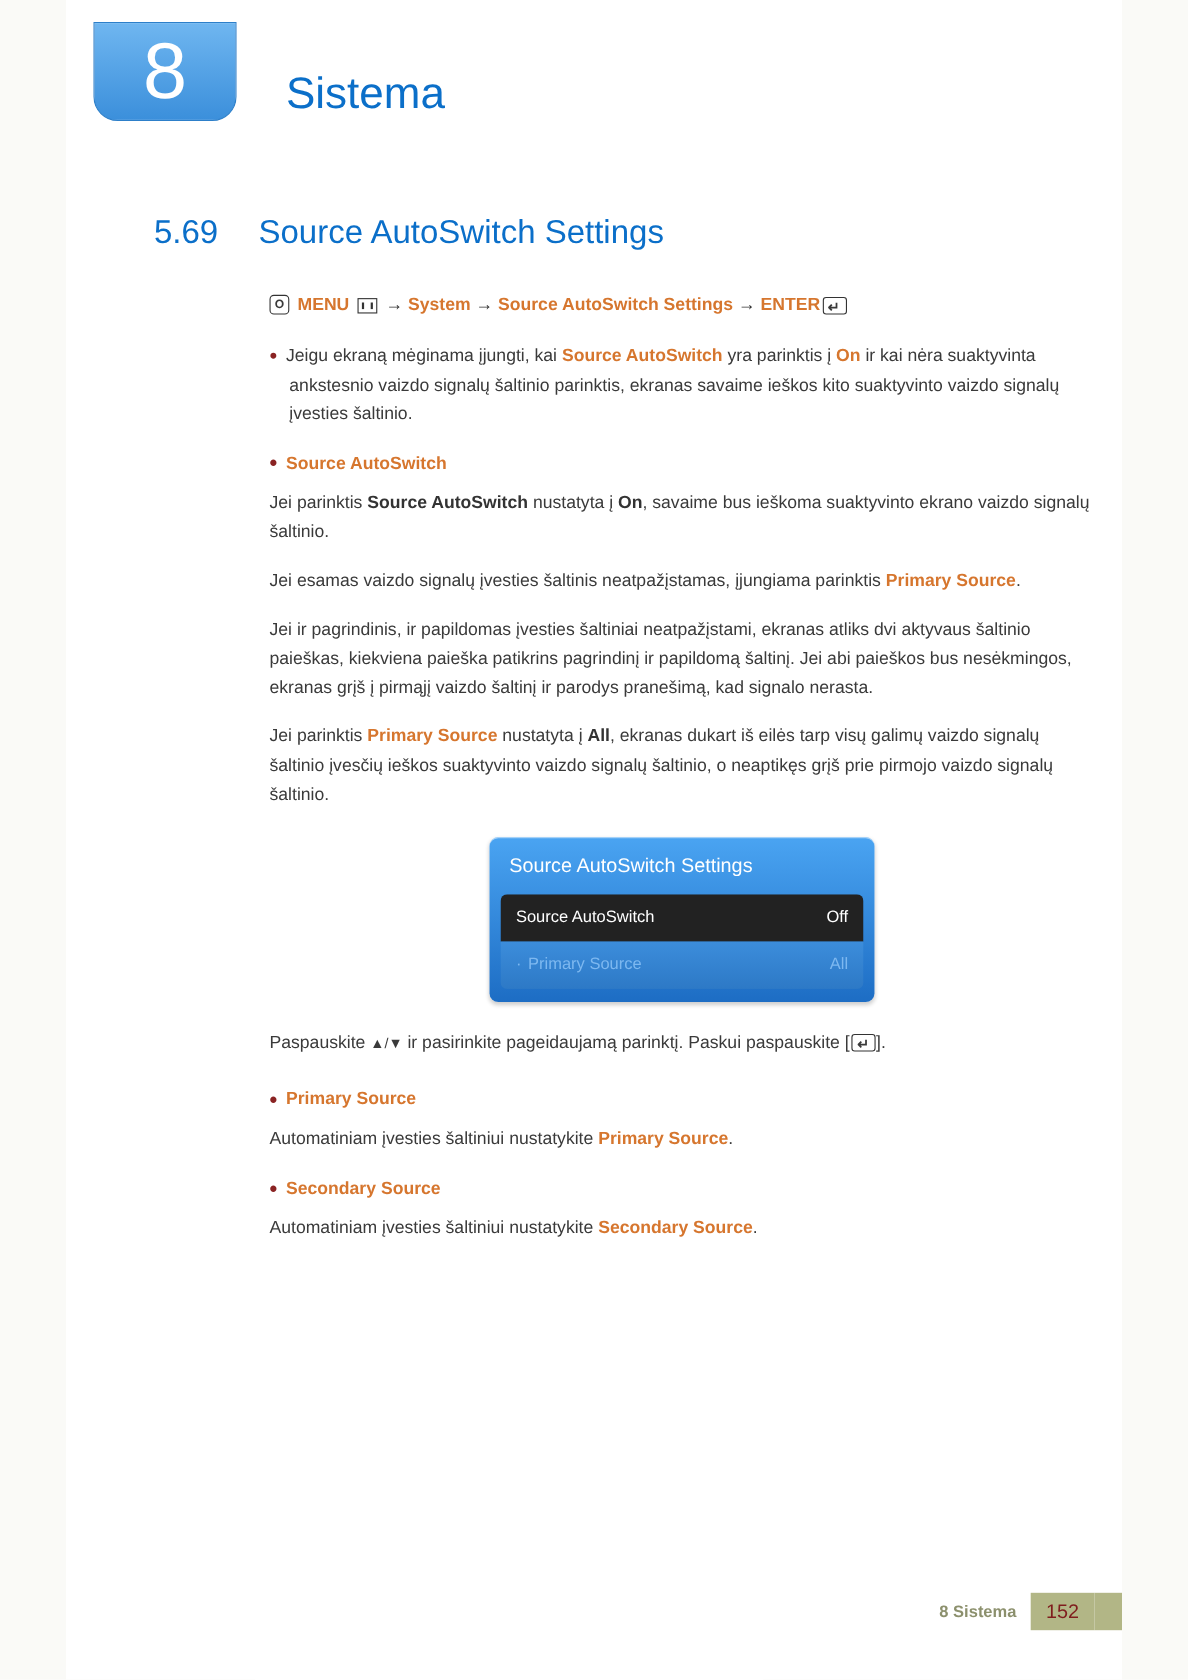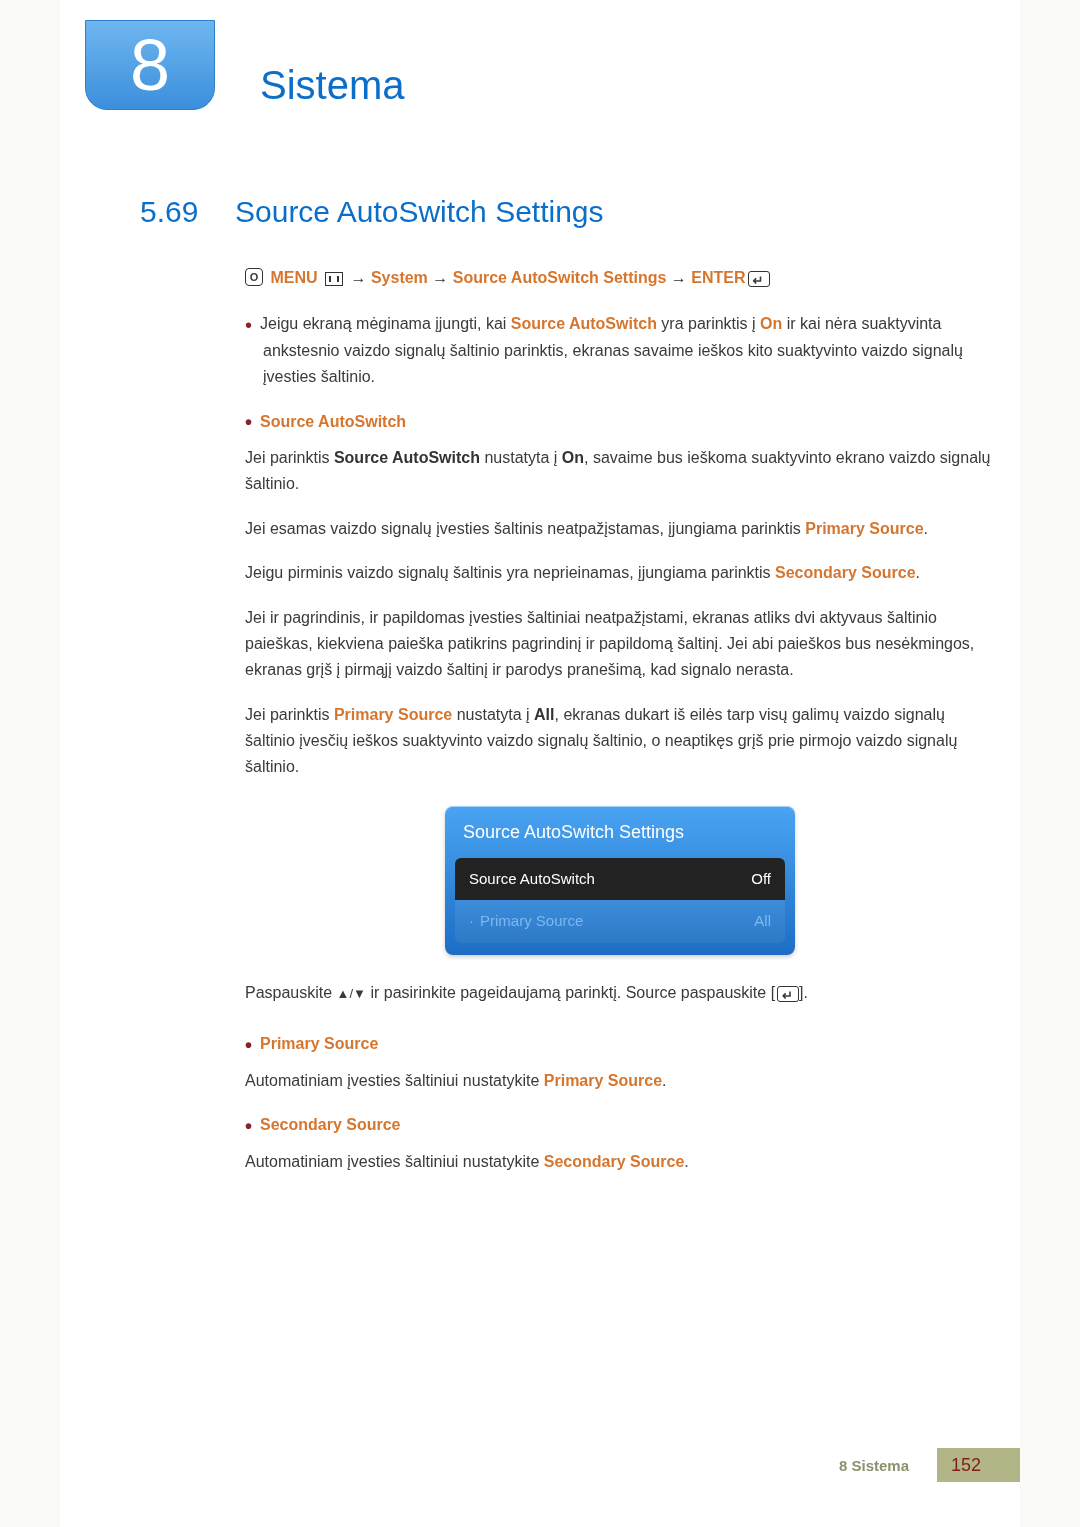--- a/index.html
+++ b/index.html
@@ -187,21 +187,21 @@
     bottom: 45px;
     width: 960px;
     height: 34px;
     display: flex;
     justify-content: flex-end;
     align-items: stretch;
   }
   .footer-text {
     display: flex;
     align-items: center;
-    padding-right: 28px;
+    padding-right: 13px;
     font-size: 15px;
     font-weight: bold;
     color: #8c906d;
   }
   .footer-page {
     width: 58px;
     background: #b2b686;
     color: #7f1d1d;
     font-size: 18px;
     font-weight: normal;
@@ -249,23 +249,20 @@
 
     <div class="sublist">
       <div class="subhead">
         <span class="bullet-dot">•</span><span>Source AutoSwitch</span>
       </div>
       <div class="para">
         <span>Jei parinktis </span><span class="black-b">Source AutoSwitch</span><span> nustatyta į </span><span class="black-b">On</span><span>, savaime bus ieškoma suaktyvinto ekrano vaizdo signalų šaltinio.</span>
       </div>
       <div class="para">
         <span>Jei esamas vaizdo signalų įvesties šaltinis neatpažįstamas, įjungiama parinktis </span><span class="orange-b">Primary Source</span><span>.</span>
-      </div>
-      <div class="para">
-        <span>Jeigu pirminis vaizdo signalų šaltinis yra neprieinamas, įjungiama parinktis </span><span class="orange-b">Secondary Source</span><span>.</span>
       </div>
       <div class="para">Jei ir pagrindinis, ir papildomas įvesties šaltiniai neatpažįstami, ekranas atliks dvi aktyvaus šaltinio paieškas, kiekviena paieška patikrins pagrindinį ir papildomą šaltinį. Jei abi paieškos bus nesėkmingos, ekranas grįš į pirmąjį vaizdo šaltinį ir parodys pranešimą, kad signalo nerasta.</div>
       <div class="para">
         <span>Jei parinktis </span><span class="orange-b">Primary Source</span><span> nustatyta į </span><span class="black-b">All</span><span>, ekranas dukart iš eilės tarp visų galimų vaizdo signalų šaltinio įvesčių ieškos suaktyvinto vaizdo signalų šaltinio, o neaptikęs grįš prie pirmojo vaizdo signalų šaltinio.</span>
       </div>
 
       <div class="osd-panel">
         <div class="osd-title">Source AutoSwitch Settings</div>
         <div class="osd-body">
           <div class="osd-row selected">
@@ -273,21 +270,21 @@
             <span>Off</span>
           </div>
           <div class="osd-row dim">
             <span><span class="dim-dot">·</span><span>Primary Source</span></span>
             <span>All</span>
           </div>
         </div>
       </div>
 
       <div class="instruction">
-        <span>Paspauskite </span><span class="tri">▲/▼</span><span> ir pasirinkite pageidaujamą parinktį. Source paspauskite [</span><span class="icon-enter"></span><span>].</span>
+        <span>Paspauskite </span><span class="tri">▲/▼</span><span> ir pasirinkite pageidaujamą parinktį. Paskui paspauskite [</span><span class="icon-enter"></span><span>].</span>
       </div>
     </div>
 
     <div class="sublist">
       <div class="subhead">
         <span class="bullet-dot">•</span><span>Primary Source</span>
       </div>
       <div class="para">
         <span>Automatiniam įvesties šaltiniui nustatykite </span><span class="orange-b">Primary Source</span><span>.</span>
       </div>

